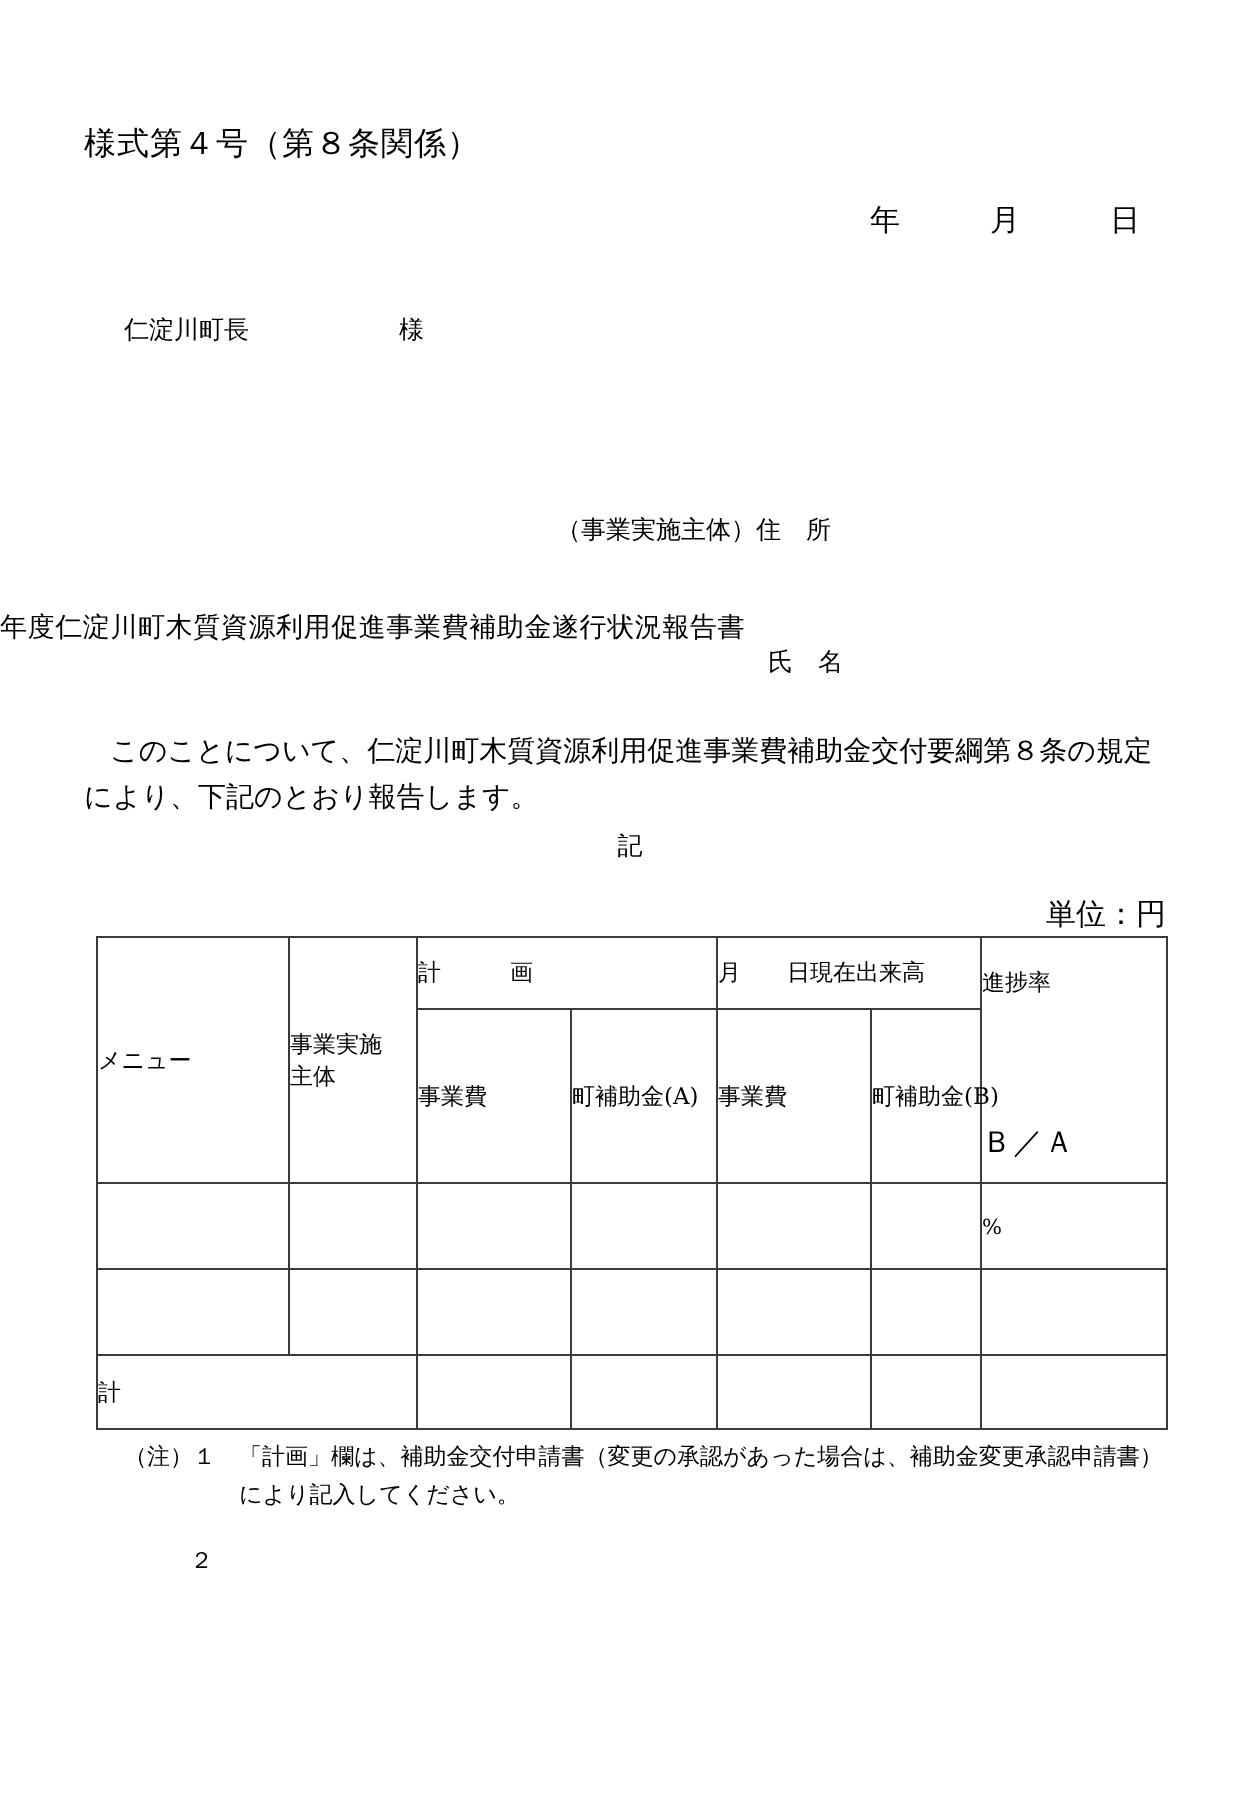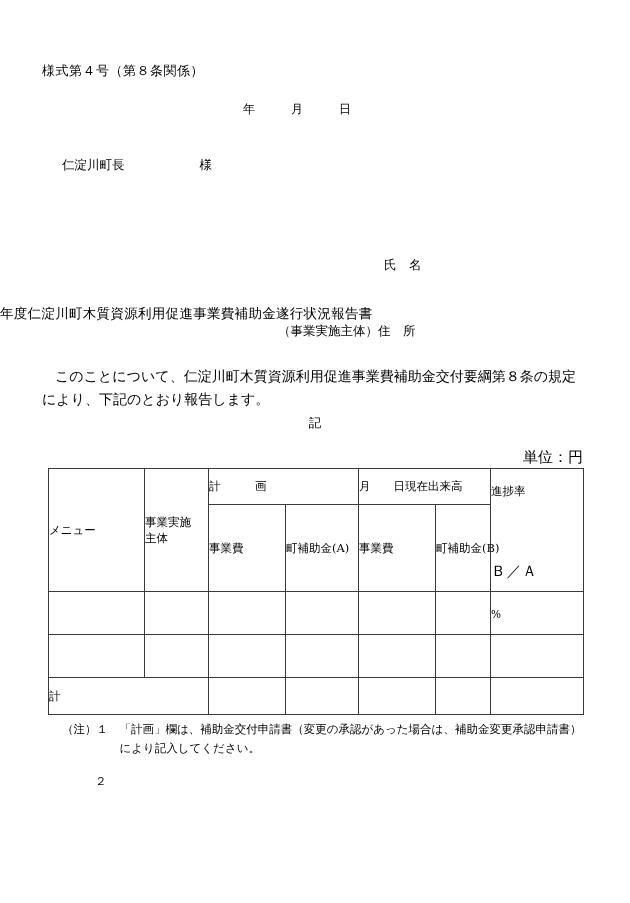--- a/index.html
+++ b/index.html
@@ -18,31 +18,31 @@
     height: 903px;
     background: #ffffff;
     overflow: hidden;
   }
 
   
   .form-no {
     position: absolute;
     left: 42px;
     top: 62px;
-    font-size: 13px;
+    font-size: 16px;
     letter-spacing: 0.5px;
     white-space: pre;
   }
   .date-line {
     position: absolute;
-    left: 12px;
+    left: 0;
     top: 101px;
     width: 570px;
-    text-align: center;
-    font-size: 12px;
+    text-align: right;
+    font-size: 15px;
     white-space: pre;
   }
   .addressee {
     position: absolute;
     left: 62px;
     top: 157px;
     font-size: 12.5px;
     white-space: pre;
   }
   .applicant {
@@ -156,22 +156,22 @@
 
 <div class="page">
 
   <div class="form-no">様式第４号（第８条関係）</div>
 
   <div class="date-line">年　　　月　　　日</div>
 
   <div class="addressee">仁淀川町長　　　　　　様</div>
 
   <div class="applicant">
+    <div>（事業実施主体）住　所</div>
     <div style="padding-left:106px;">氏　名</div>
-    <div>（事業実施主体）住　所</div>
   </div>
 
   <div class="doc-title">年度仁淀川町木質資源利用促進事業費補助金遂行状況報告書</div>
 
   <div class="body-text">このことについて、仁淀川町木質資源利用促進事業費補助金交付要綱第８条の規定により、下記のとおり報告します。</div>
 
   <div class="kiroku">記</div>
 
   <div class="unit-label">単位：円</div>
 

